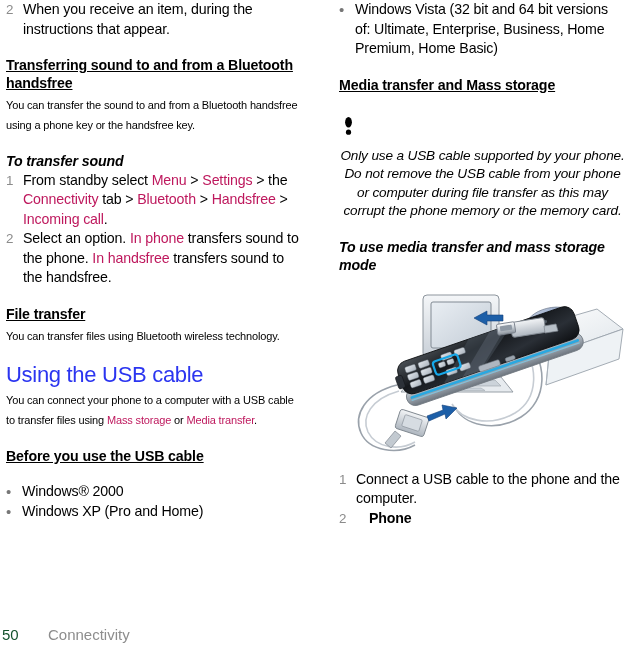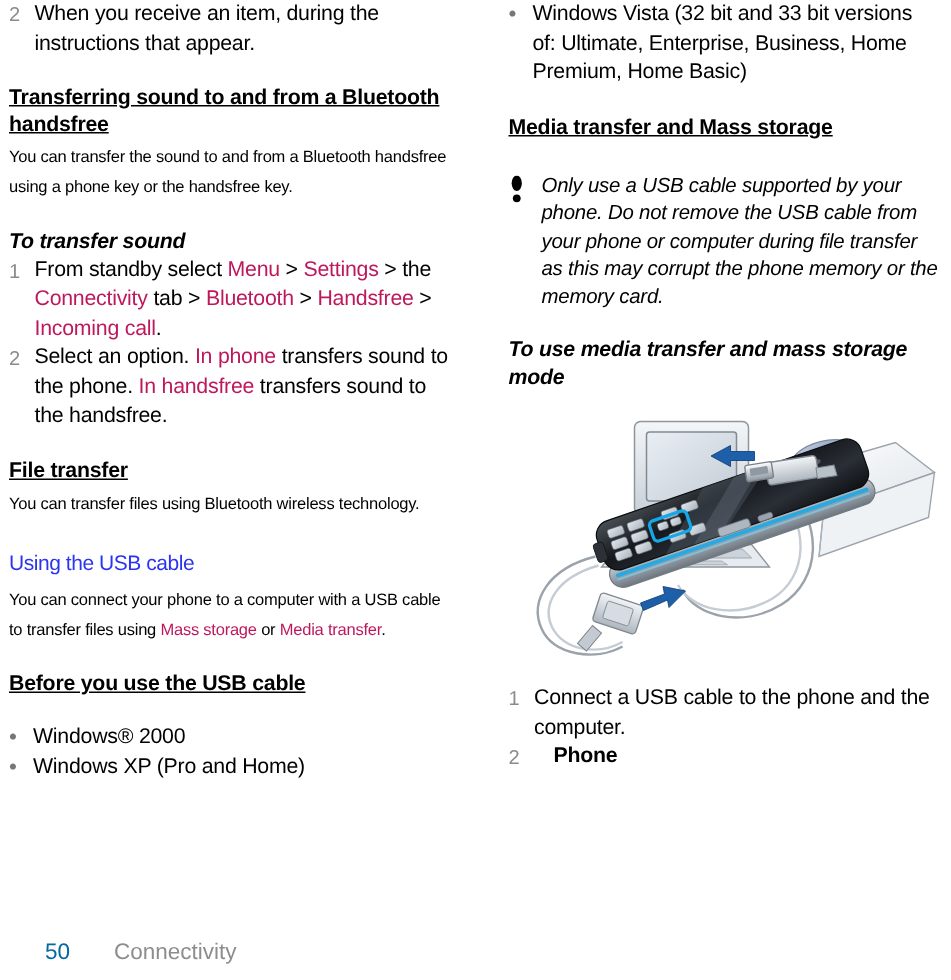--- a/index.html
+++ b/index.html
@@ -59,21 +59,21 @@
   }
   .h-bold-italic {
     font-size: 14.2px;
     line-height: 18.5px;
     font-weight: bold;
     font-style: italic;
     margin: 0;
     letter-spacing: -0.15px;
   }
   .h-blue {
-    font-size: 14px;
+    font-size: 22px;
     line-height: 24px;
     font-weight: normal;
     color: #2b35f0;
     margin: 0;
     letter-spacing: -0.3px;
   }
   .link {
     color: #be185d;
   }
   .ital { font-style: italic; }
@@ -124,22 +124,23 @@
   .bullet-text {
     flex: 1;
     font-size: 14.2px;
     line-height: 19.5px;
     letter-spacing: -0.15px;
   }
 
   
   .note {
     display: flex;
-    flex-direction: row;
+    flex-direction: column;
     align-items: flex-start;
+    text-align: center;
   }
   .note-icon {
     width: 22px;
     min-width: 22px;
     padding-top: 2px;
   }
   .note-text {
     flex: 1;
     font-size: 13.6px;
     line-height: 18.5px;
@@ -163,23 +164,22 @@
     bottom: 10px;
     width: 634px;
     display: flex;
     flex-direction: row;
     align-items: baseline;
     box-sizing: border-box;
     padding-left: 2px;
   }
   .footer-page {
     font-size: 15px;
-    color: #0369a1;
+    color: #14532d;
     width: 46px;
-    margin-left: 28px;
   }
   .footer-chapter {
     font-size: 15px;
     color: #8d8d8d;
   }
 </style>
 </head>
 <body>
 
 <div class="page">
@@ -243,21 +243,21 @@
           </li>
         </ul>
 
     </div>
 
     <div class="col col-right">
 
       <ul class="bullets">
           <li class="bullet-item">
             <span class="bullet-dot">•</span>
-            <span class="bullet-text">Windows Vista (32 bit and 33 bit versions of: Ultimate, Enterprise, Business, Home Premium, Home Basic)</span>
+            <span class="bullet-text">Windows Vista (32 bit and 64 bit versions of: Ultimate, Enterprise, Business, Home Premium, Home Basic)</span>
           </li>
         </ul>
 
       <div class="gap-lg"></div>
 
       <div class="h-bold">Media transfer and Mass storage</div>
       <div class="gap-xs"></div>
 
       <div class="gap-lg"></div>
 

